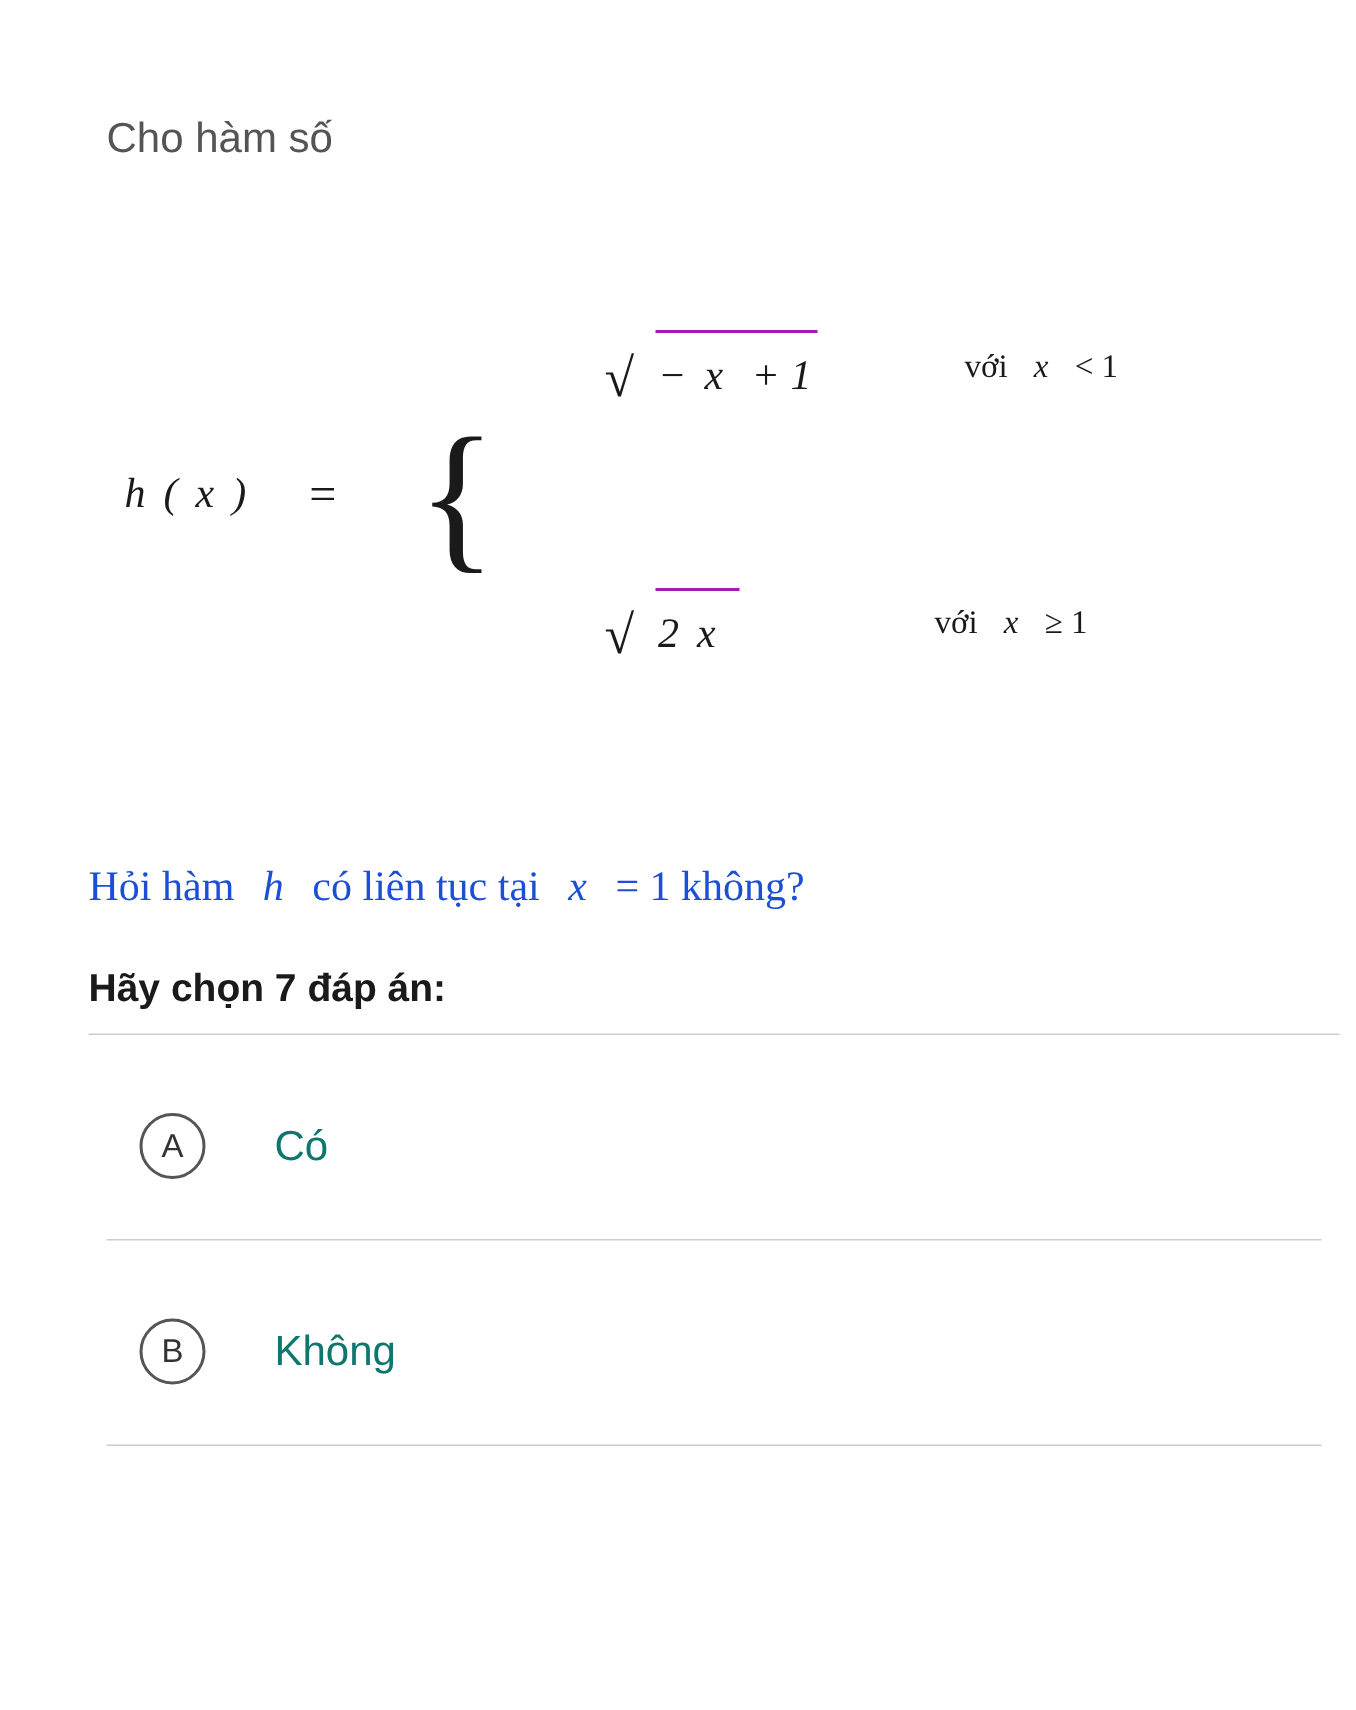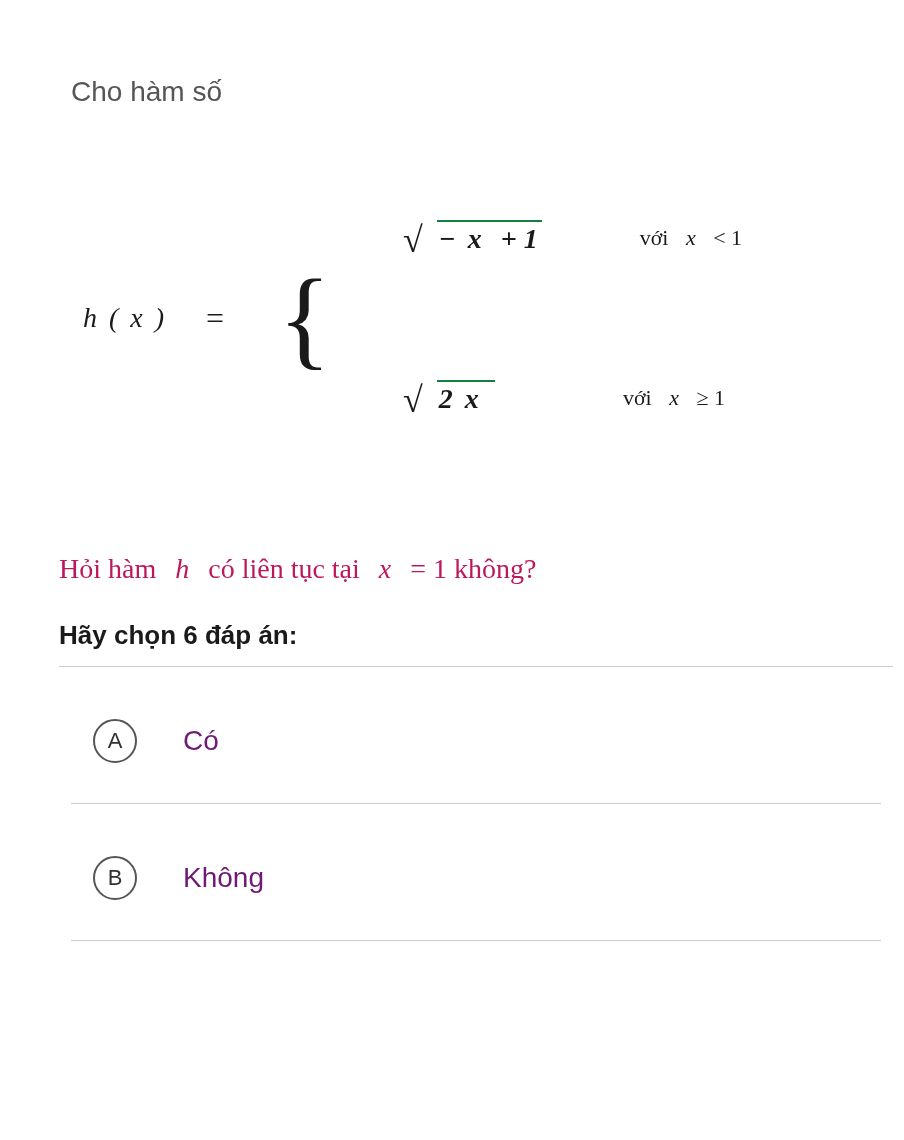--- a/index.html
+++ b/index.html
@@ -95,35 +95,34 @@
 
     .sqrt-radical {
       font-size: 36px;
       line-height: 1;
       margin-right: 2px;
       position: relative;
       top: 2px;
     }
 
     .sqrt-content {
-      border-top: 2px solid #15803d;
-      padding-top: 0;
+      border-top: 2px solid #a21caf;
+      padding-top: 12px;
       padding-left: 2px;
       padding-right: 4px;
       font-style: italic;
       font-size: 28px;
       line-height: 1.2;
-      font-weight: bold;
     }
 
     .question-section {
       margin: 30px 0 30px 0;
       font-size: 28px;
       line-height: 1.5;
-      color: #be185d;
+      color: #1d4ed8;
     }
 
     .choose-label {
       font-size: 26px;
       font-weight: bold;
       margin: 30px 0 15px 0;
       font-family: Arial, sans-serif;
     }
 
     .divider {
@@ -151,21 +150,21 @@
       justify-content: center;
       font-size: 22px;
       font-family: Arial, sans-serif;
       color: #333;
       flex-shrink: 0;
     }
 
     .option-text {
       font-size: 28px;
       font-family: Arial, sans-serif;
-      color: #701a75;
+      color: #0f766e;
     }
   </style>
 </head>
 <body>
 
 <p class="intro-text">Cho hàm số</p>
 
 <div class="formula-section">
   <span class="h-of-x">
     <i>h</i>(<i>x</i>)
@@ -198,21 +197,21 @@
         </div>
       </div>
     </div>
   </div>
 </div>
 
 <div class="question-section">
   Hỏi hàm <i>h</i> có liên tục tại <i>x</i> = 1 không?
 </div>
 
-<p class="choose-label">Hãy chọn 6 đáp án:</p>
+<p class="choose-label">Hãy chọn 7 đáp án:</p>
 
 <hr class="divider">
 
 <div class="answer-option">
   <div class="option-circle">A</div>
   <span class="option-text">Có</span>
 </div>
 
 <div class="answer-option">
   <div class="option-circle">B</div>

